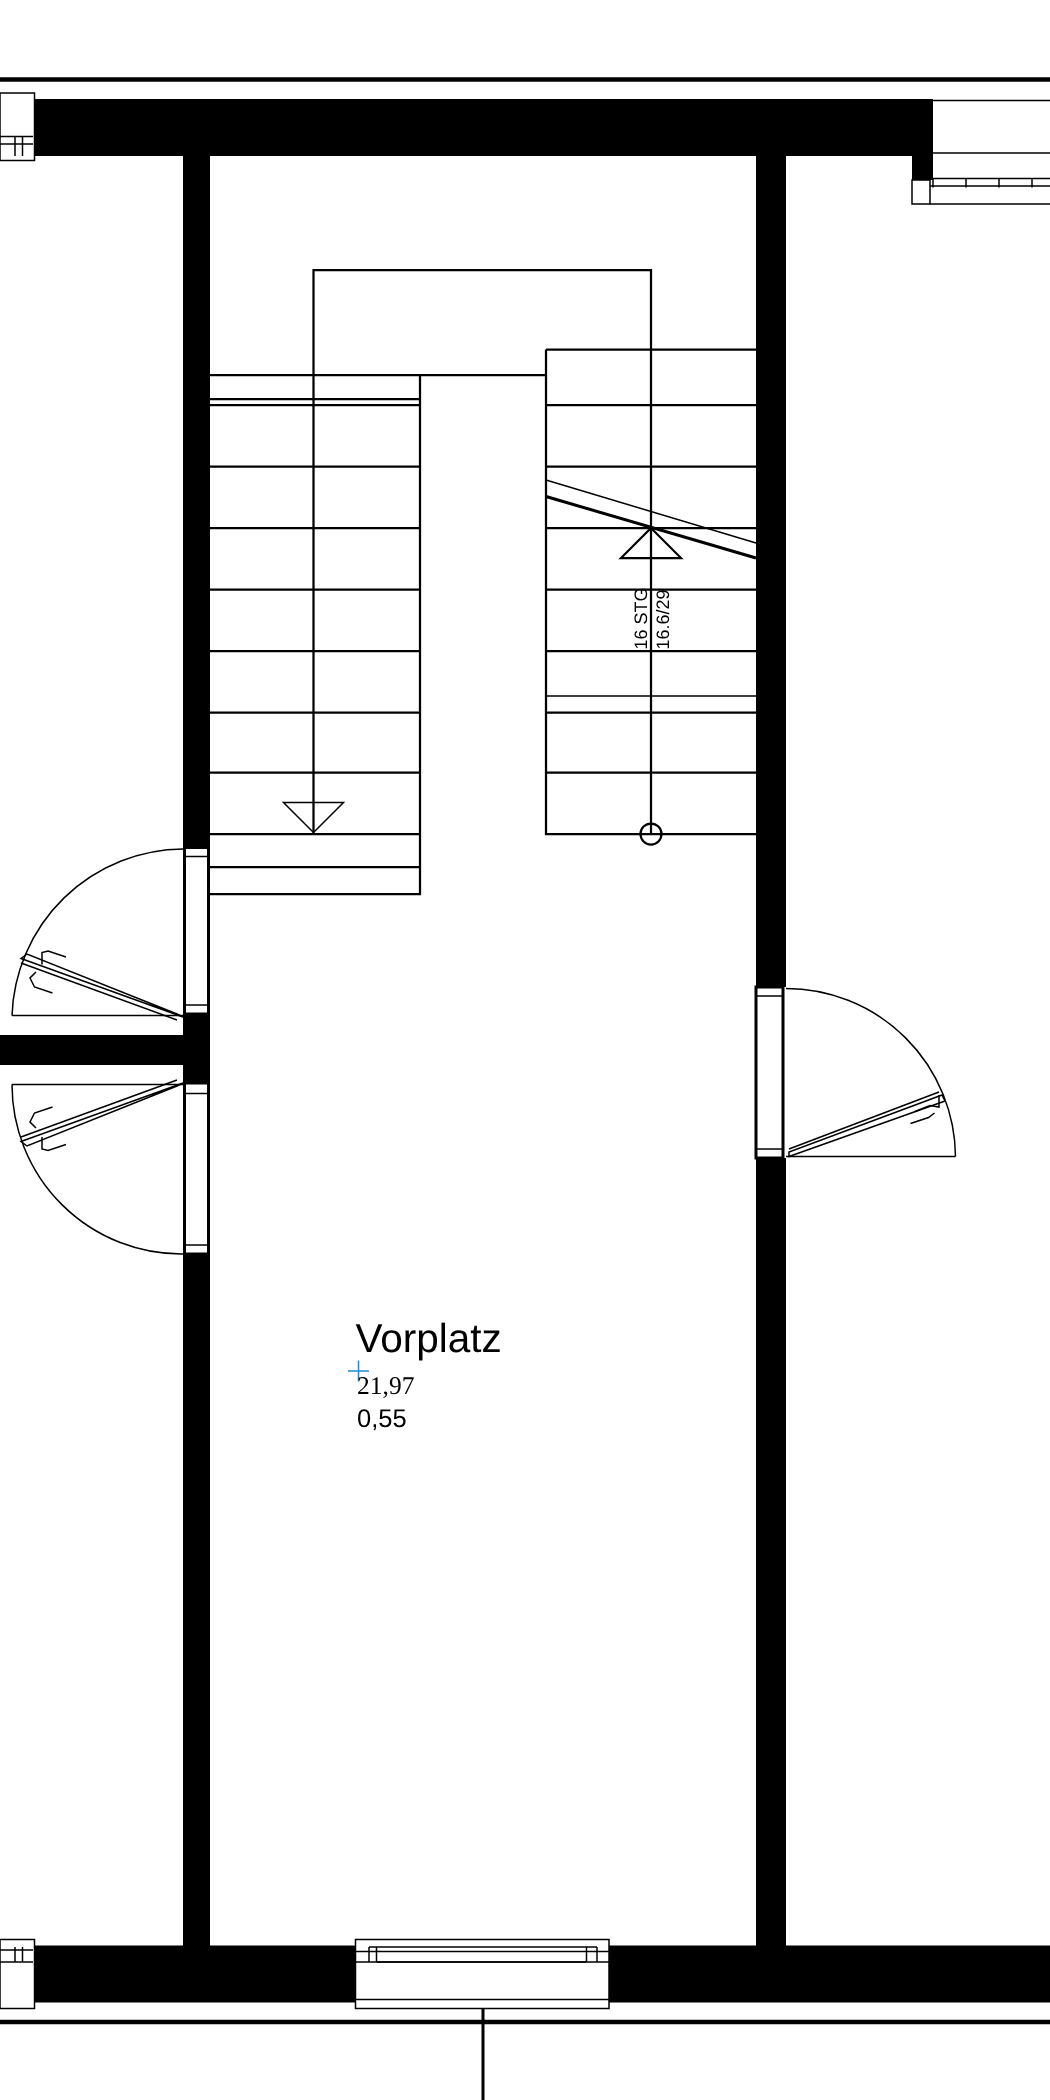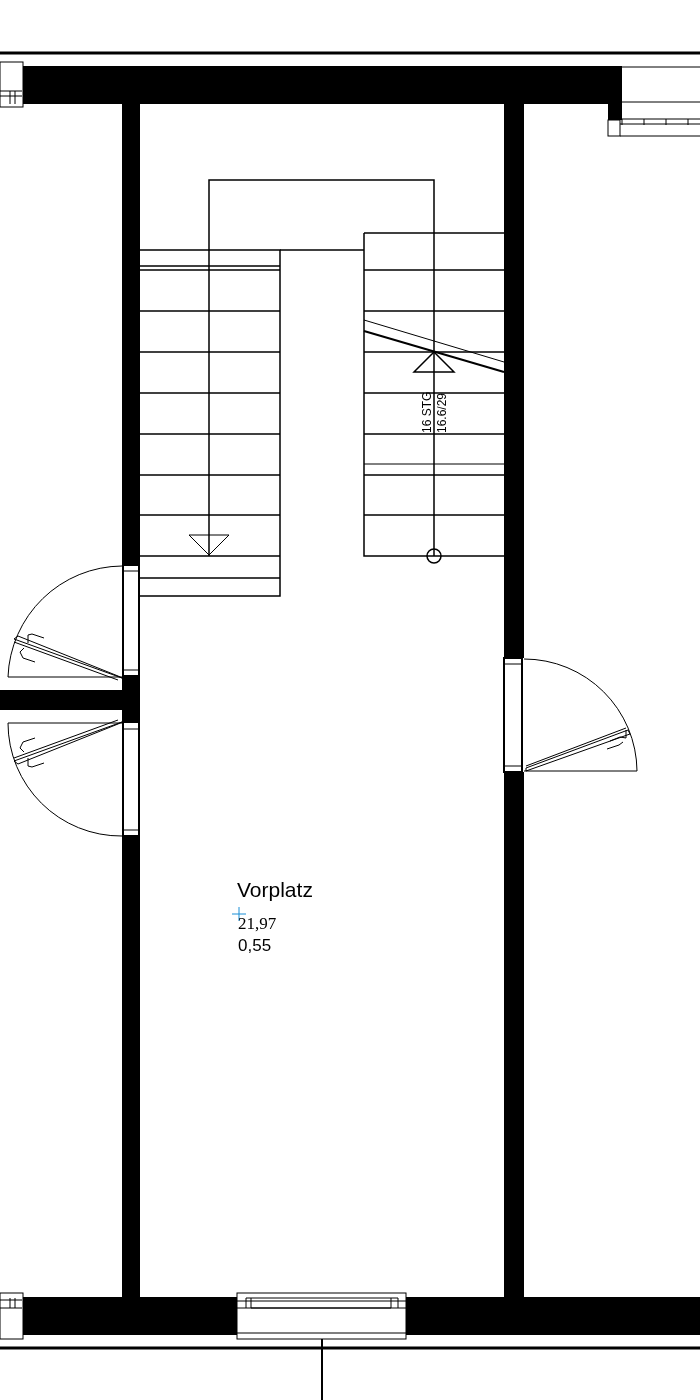--- a/index.html
+++ b/index.html
@@ -1,19 +1,19 @@
 <!DOCTYPE html>
 <html><head>
 <meta charset="utf-8">
 <style>
   html, body { margin: 0; padding: 0; background: #ffffff; }
   body { width: 700px; height: 1400px; overflow: hidden; position: relative; }
   #plan { position: absolute; left: 0; top: 0; width: 700px; height: 1400px; }
   .room-label { position: absolute; font-family: "Liberation Sans", sans-serif; color: #000; line-height: 1; }
-  #room-name { left: 237px; top: 879px; font-size: 21px; }
+  #room-name { left: 237px; top: 879px; font-size: 27px; }
   #room-area { left: 238px; top: 915px; font-size: 17px; font-family: Liberation Serif, serif; }
   #room-height { left: 238px; top: 937px; font-size: 17px; }
   .stair-label { position: absolute; font-family: "Liberation Sans", sans-serif; font-size: 12px; color: #000;
                  transform-origin: 0 0; transform: rotate(-90deg); white-space: nowrap; line-height: 1; }
   #stair-count { left: 421px; top: 433px; }
   #stair-ratio { left: 436px; top: 433px; }
 </style>
 </head>
 <body>
 

